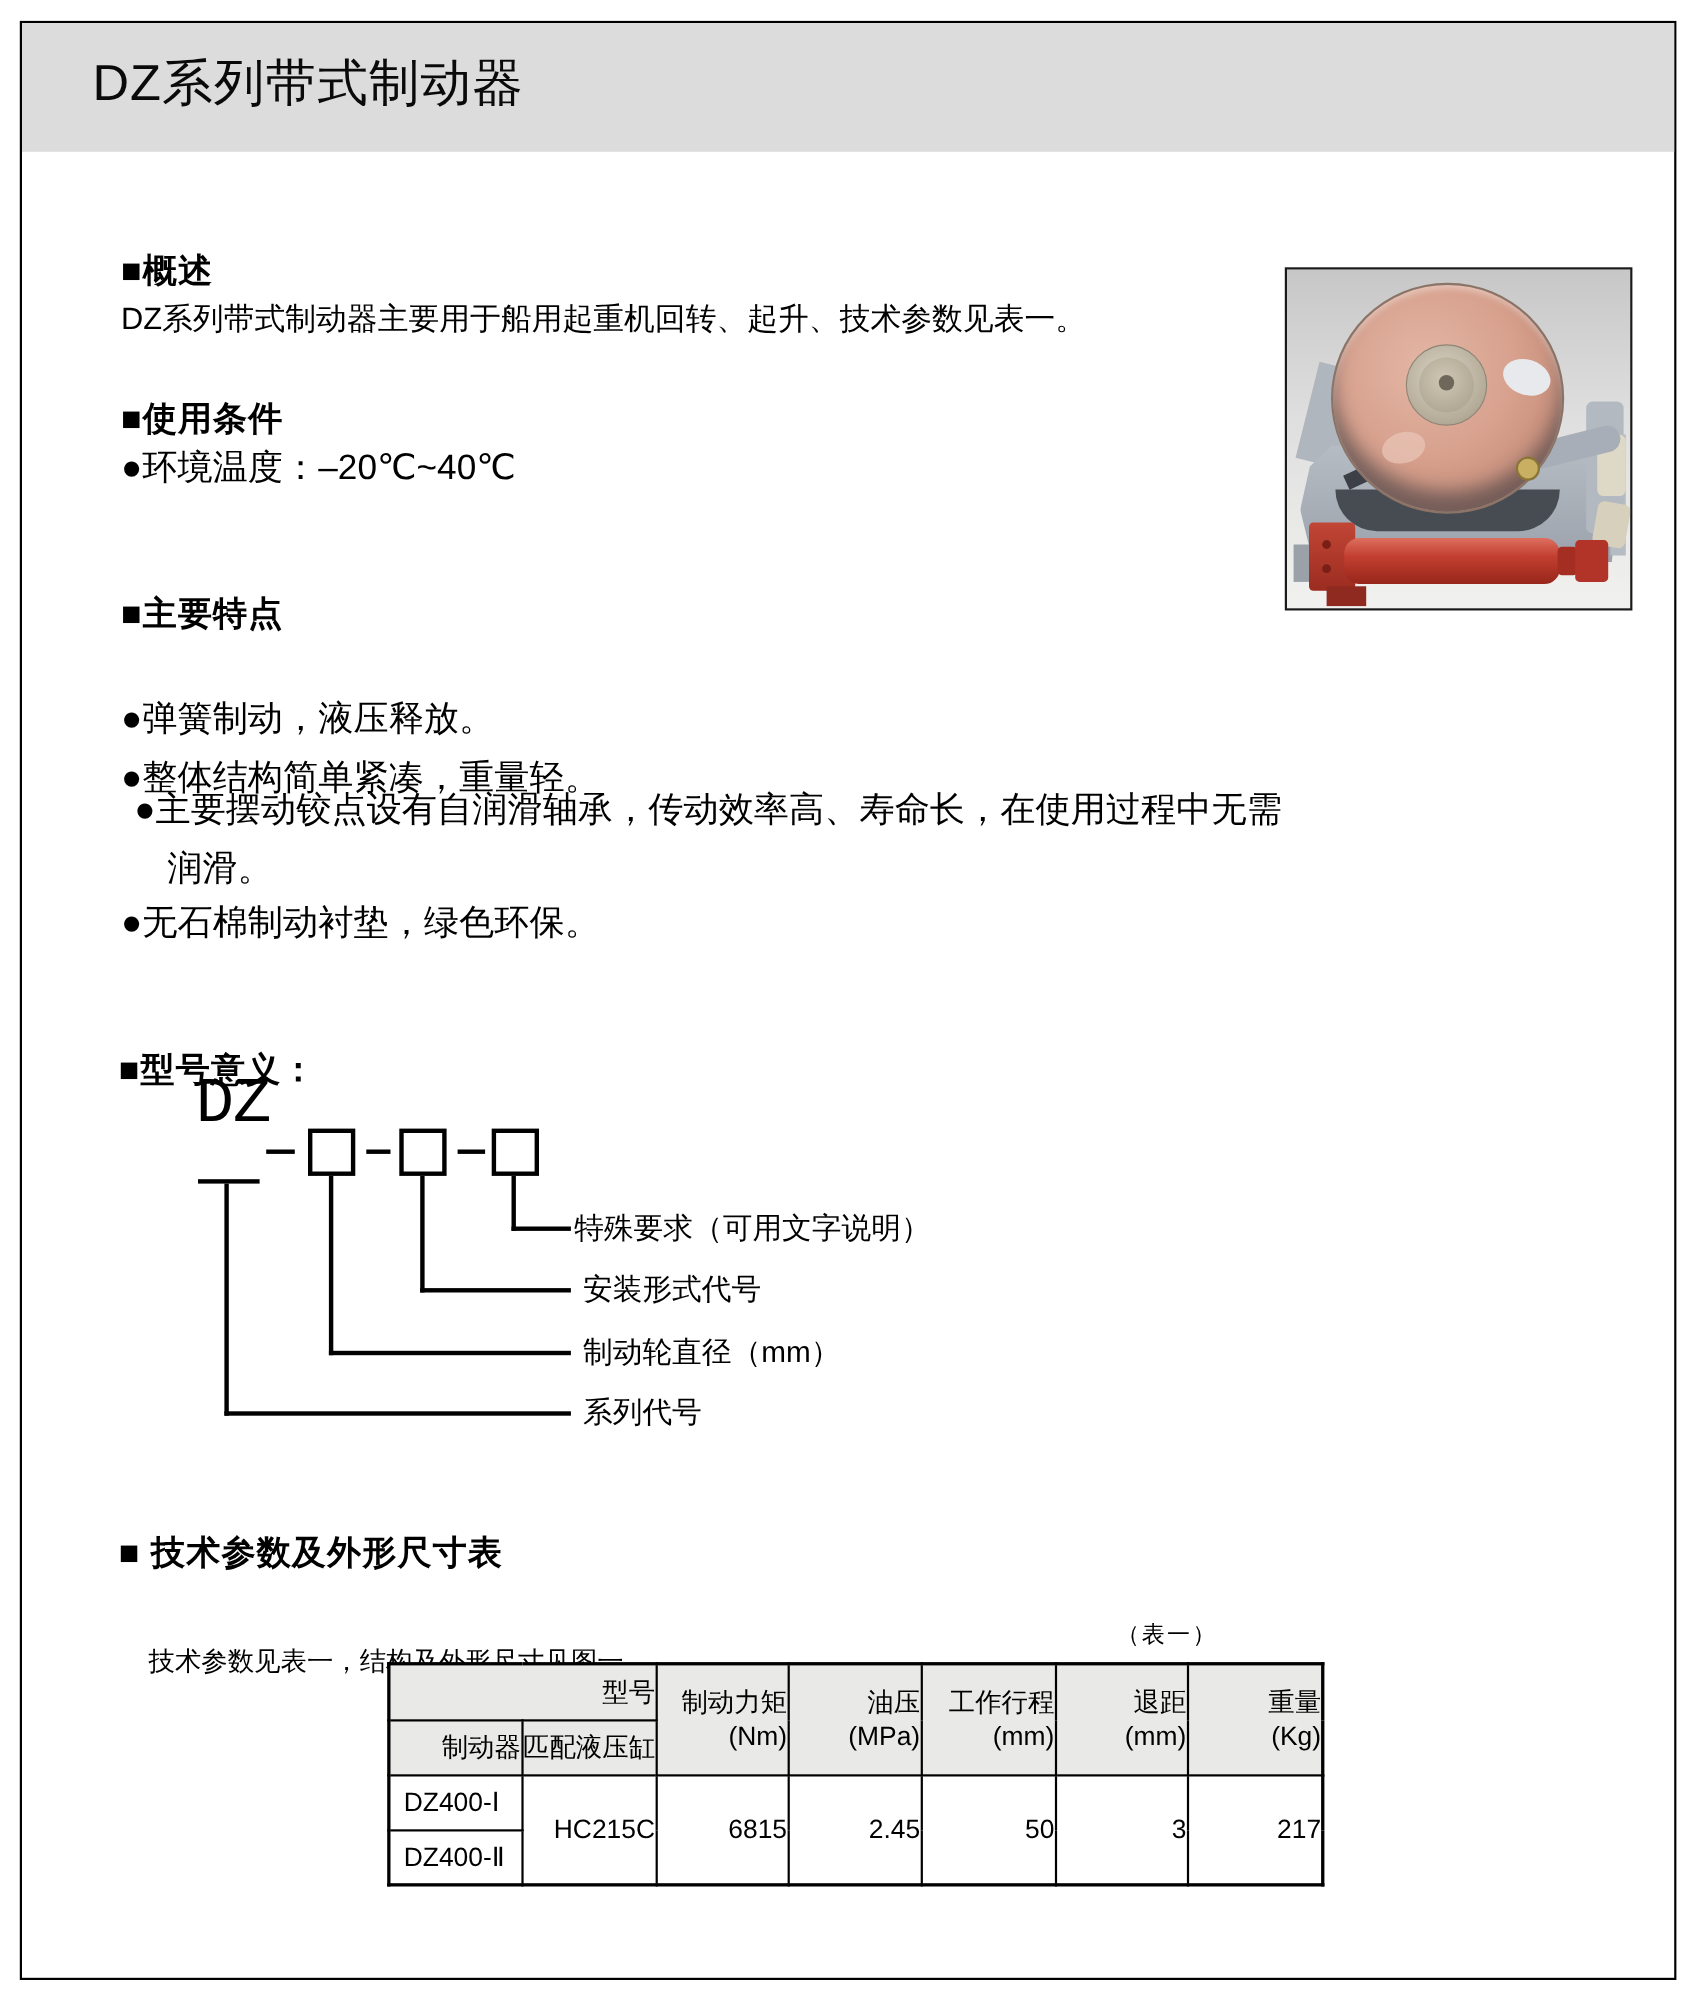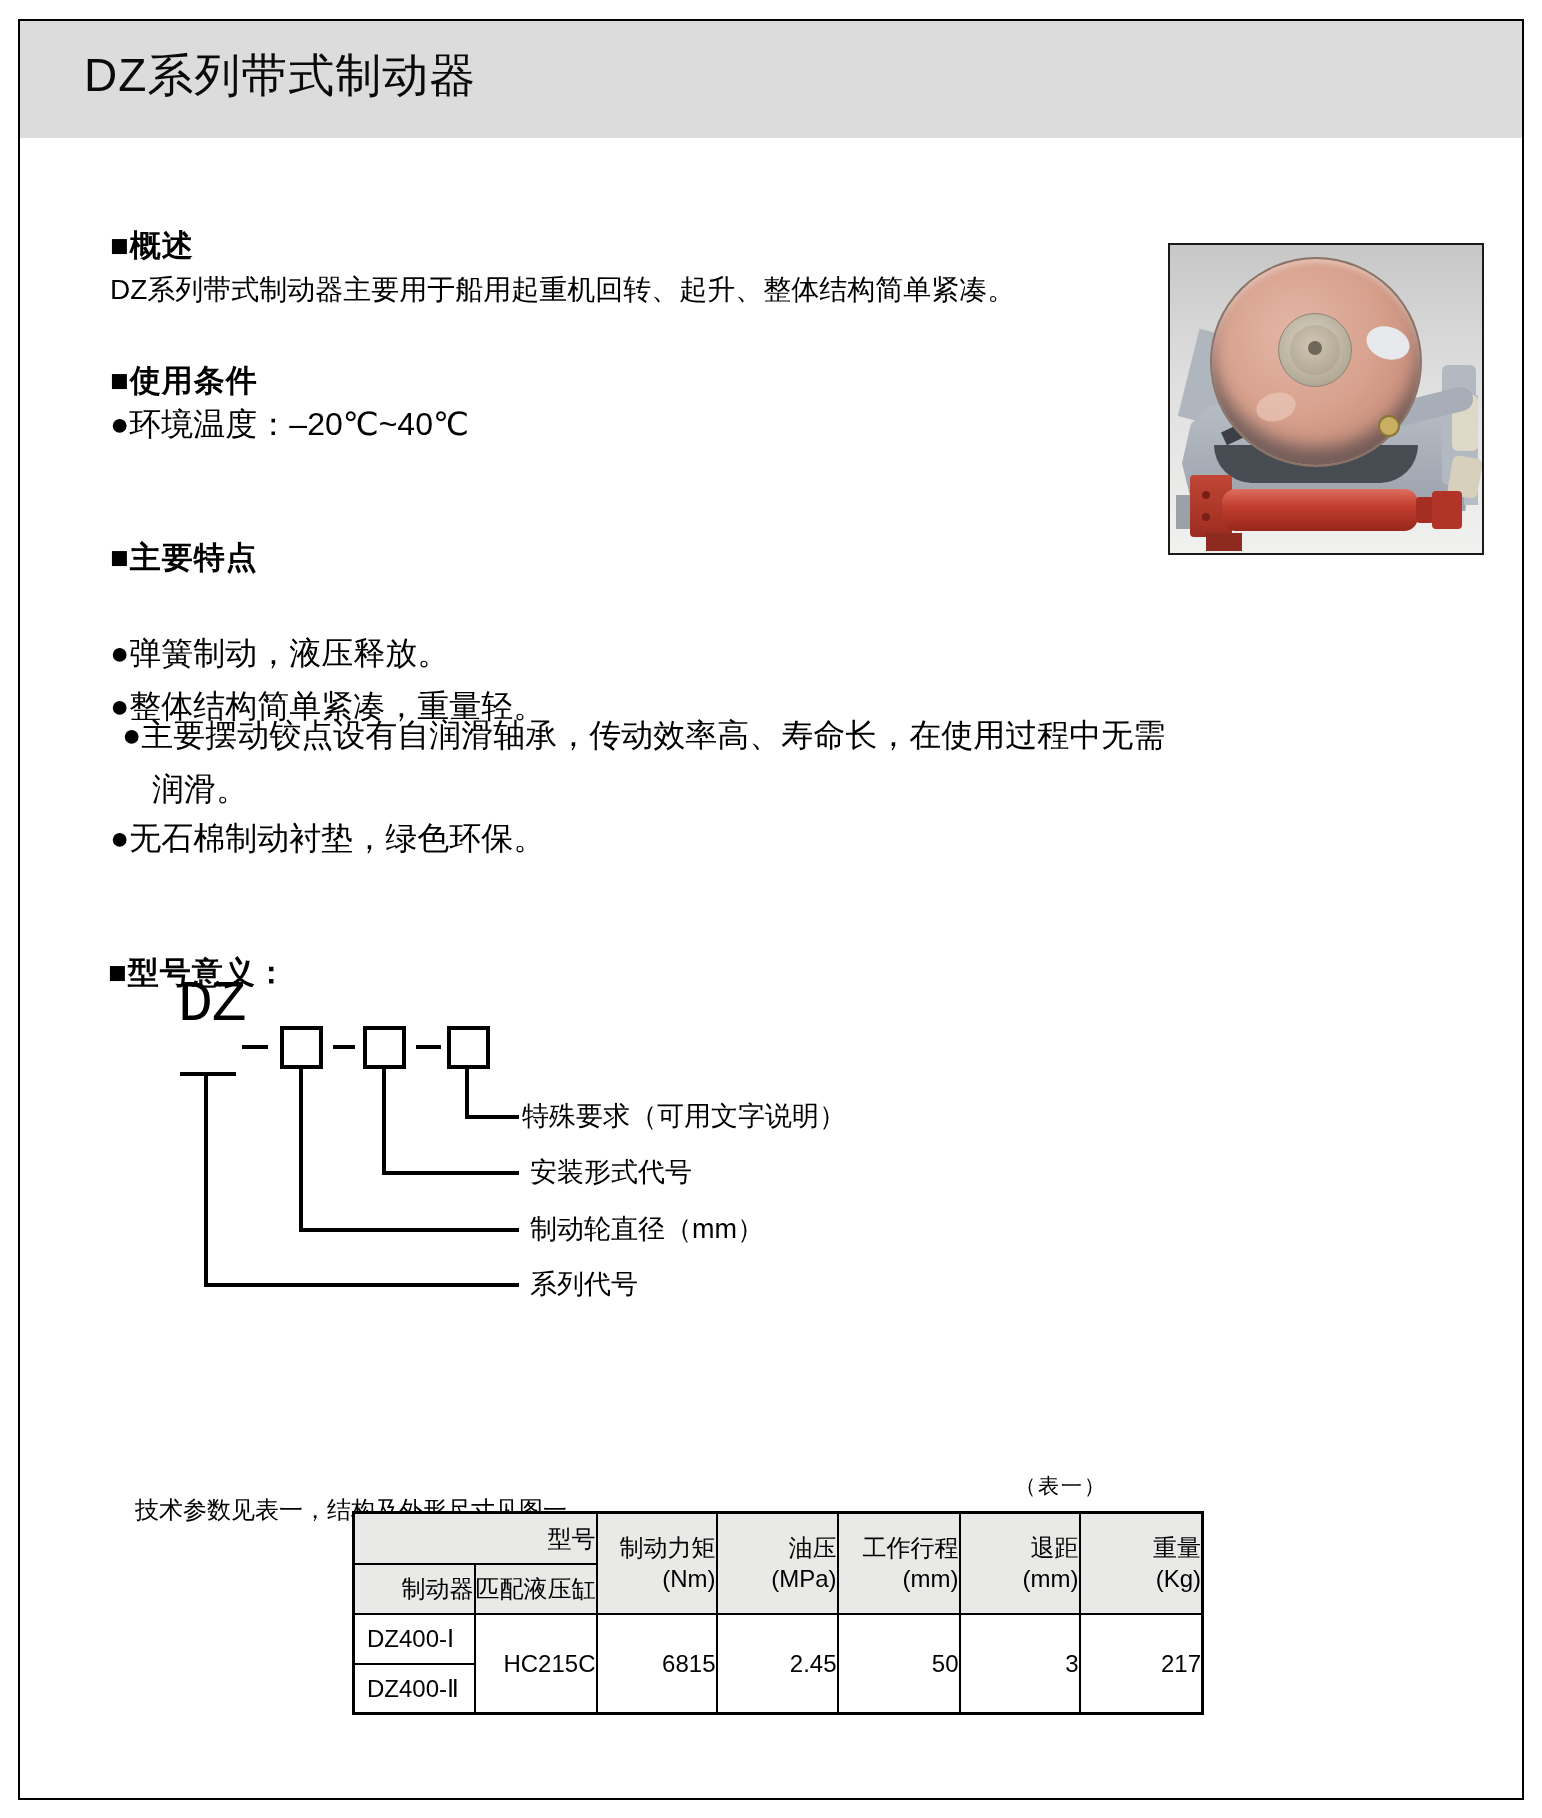--- a/index.html
+++ b/index.html
@@ -77,21 +77,21 @@
 </head>
 <body>
 
 <div id="page">
 
   <div class="abs" id="page-border"></div>
   <div class="abs" id="title-band"></div>
   <div class="abs" id="page-title">DZ系列带式制动器</div>
 
   <div class="abs sec-heading" style="left:110px;top:228px;">■概述</div>
-  <div class="abs body-text" style="left:110px;top:272px;">DZ系列带式制动器主要用于船用起重机回转、起升、整体结构简单紧凑。</div>
+  <div class="abs body-text" style="left:110px;top:272px;">DZ系列带式制动器主要用于船用起重机回转、起升、技术参数见表一。</div>
 
   <div class="abs sec-heading" style="left:110px;top:363px;">■使用条件</div>
   <div class="abs bullet" style="left:110px;top:404px;">●环境温度：–20℃~40℃</div>
 
   <div class="abs sec-heading" style="left:110px;top:540px;">■主要特点</div>
   <div class="abs bullet" style="left:110px;top:633px;">●弹簧制动，液压释放。</div>
   <div class="abs bullet" style="left:110px;top:686px;">●整体结构简单紧凑，重量轻。</div>
   <div class="abs bullet two" style="left:122px;top:708px;">●主要摆动铰点设有自润滑轴承，传动效率高、寿命长，在使用过程中无需
 润滑。</div>
   <div class="abs bullet" style="left:110px;top:818px;">●无石棉制动衬垫，绿色环保。</div>
@@ -142,20 +142,21 @@
   <div class="abs ln" style="left:382px;top:1069px;width:4px;height:106px;"></div>
   <div class="abs ln" style="left:382px;top:1171px;width:137px;height:4px;"></div>
   <div class="abs ln" style="left:465px;top:1069px;width:4px;height:50px;"></div>
   <div class="abs ln" style="left:465px;top:1115px;width:54px;height:4px;"></div>
 
   <div class="abs diagram-label" style="left:522px;top:1100px;">特殊要求（可用文字说明）</div>
   <div class="abs diagram-label" style="left:530px;top:1156px;">安装形式代号</div>
   <div class="abs diagram-label" style="left:530px;top:1213px;">制动轮直径（mm）</div>
   <div class="abs diagram-label" style="left:530px;top:1268px;">系列代号</div>
 
+  <div class="abs sec-heading" style="left:108px;top:1394px;">■ 技术参数及外形尺寸表</div>
   <div class="abs" id="spec-note" style="left:118px;top:1494px;margin-left:17px;">技术参数见表一，结构及外形尺寸见图一</div>
   <div class="abs" id="table-tag" style="left:1015px;top:1472px;">（表一）</div>
 
   <table id="spec-table">
     <colgroup>
       <col class="c1">
         <col class="c2">
         <col class="c3">
         <col class="c4">
         <col class="c5">

